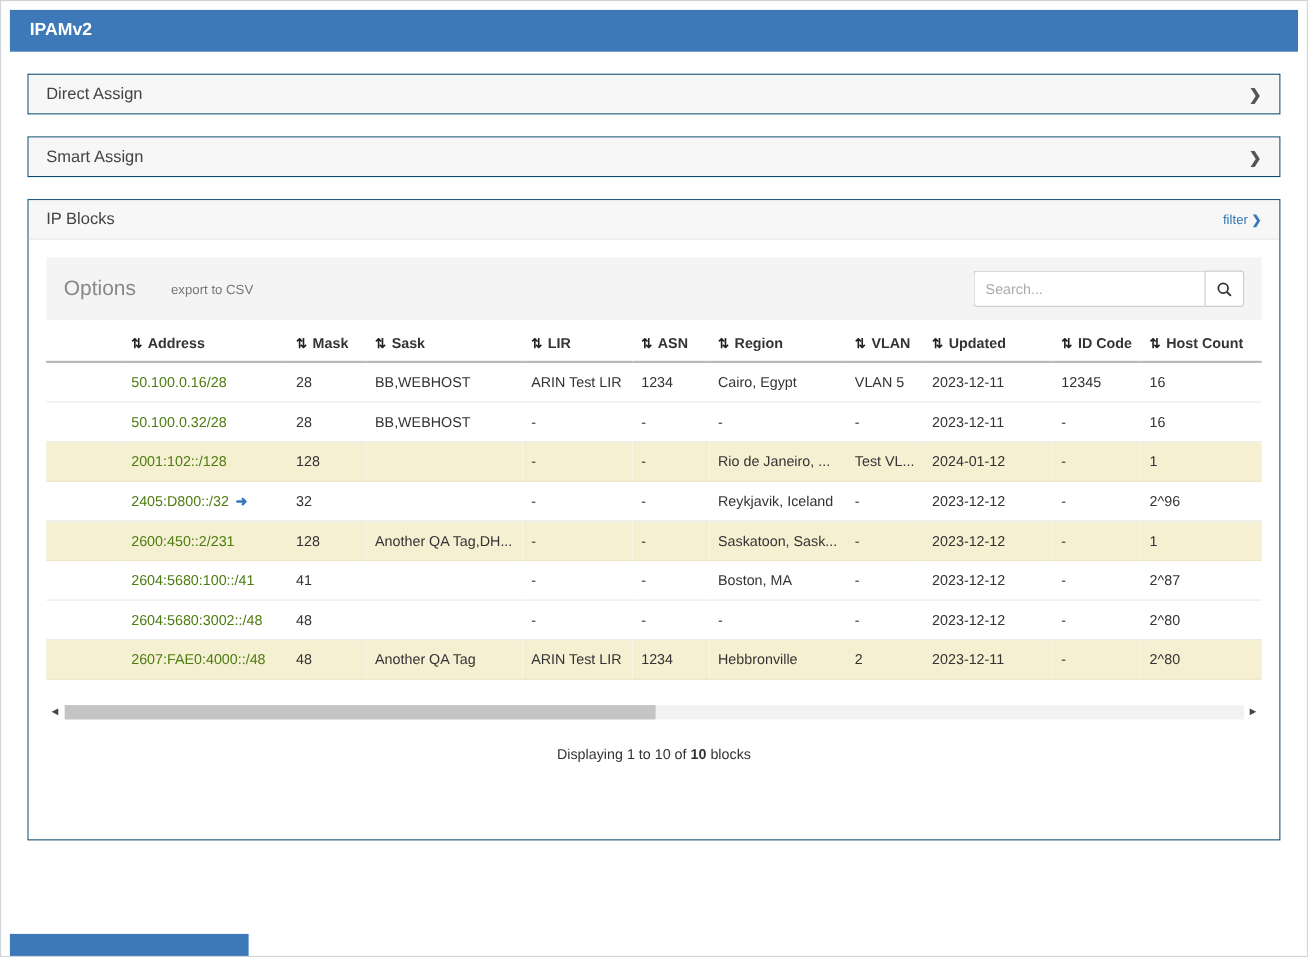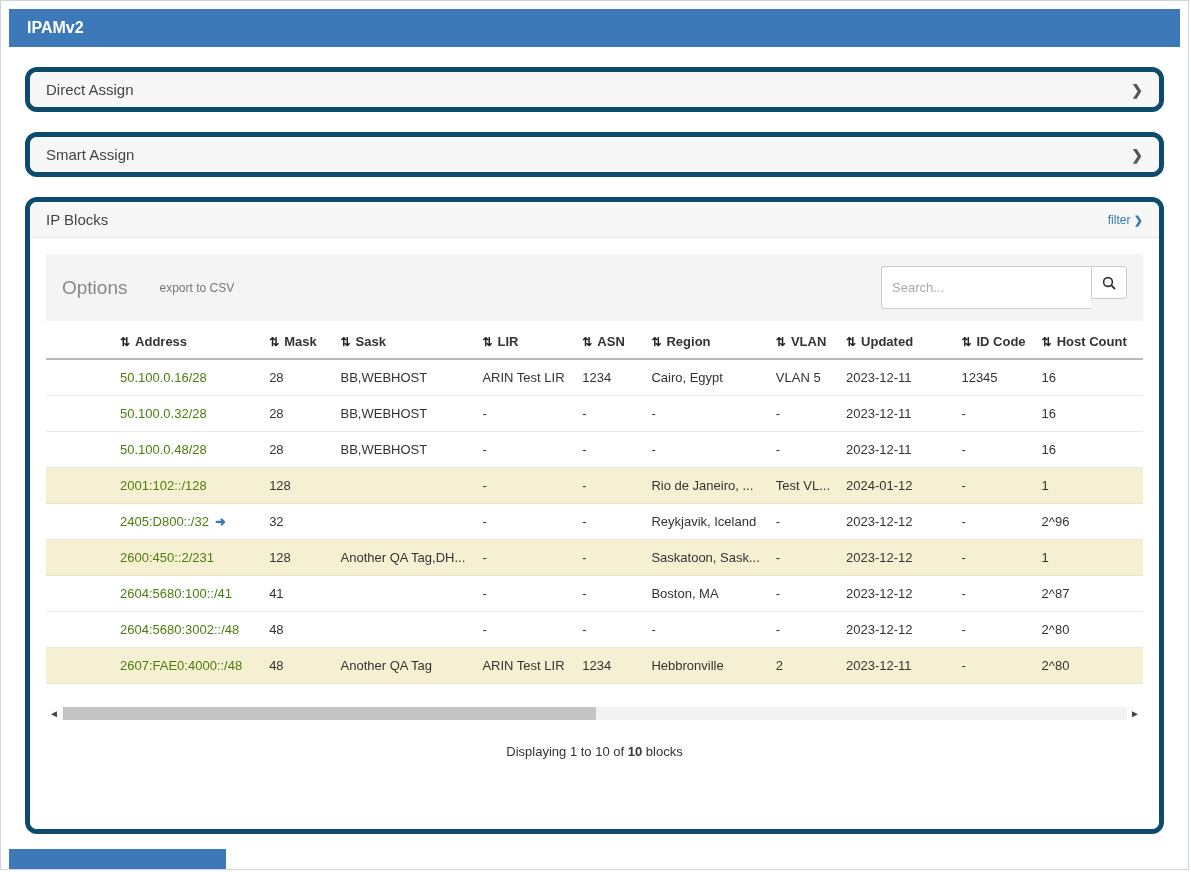--- a/index.html
+++ b/index.html
@@ -23,22 +23,22 @@
     margin: 8px 8px 0 8px;
     height: 38px;
     background: #3d79b8;
     display: flex; align-items: center;
     padding: 0 18px;
     color: #fff; font-size: 16px; font-weight: bold;
   }
   
   .panel {
     margin: 20px 24px 16px 24px;
-    border: 5px solid #0c4a6e;
-    border-radius: 12px;
+    border: 1px solid #0c4a6e;
+    border-radius: 0;
     overflow: hidden;
     background: #f7f7f7;
   }
   .panel-header {
     display: flex; justify-content: space-between; align-items: center;
     padding: 9px 16px;
     font-size: 15px; color: #444;
     background: #f7f7f7;
     cursor: pointer;
   }
@@ -53,21 +53,21 @@
   
   .options-bar {
     background: #f4f4f4;
     display: flex; align-items: center;
     padding: 12px 16px;
   }
   .options-title { font-size: 19px; color: #888; cursor: pointer; }
   .export-link { font-size: 12px; color: #777; margin-left: 32px; cursor: pointer; }
   .search-wrap { margin-left: auto; display: flex; }
   .search-input {
-    width: 210px; height: 43px;
+    width: 210px; height: 33px;
     border: 1px solid #ccc; border-right: none;
     border-radius: 3px 0 0 3px;
     padding: 0 10px; font-size: 13px;
     font-family: "Liberation Sans", sans-serif;
     color: #555; background: #fff; outline: none;
   }
   .search-input::placeholder { color:#aaa; }
   .search-btn {
     width: 36px; height: 33px;
     border: 1px solid #ccc; background: #fff;
@@ -193,33 +193,20 @@
               <td>28</td>
               <td>BB,WEBHOST</td>
               <td>-</td>
               <td>-</td>
               <td>-</td>
               <td>-</td>
               <td>2023-12-11</td>
               <td>-</td>
               <td>16</td>
             </tr>
-            <tr>
-              <td></td>
-              <td><a class="addr">50.100.0.48/28</a></td>
-              <td>28</td>
-              <td>BB,WEBHOST</td>
-              <td>-</td>
-              <td>-</td>
-              <td>-</td>
-              <td>-</td>
-              <td>2023-12-11</td>
-              <td>-</td>
-              <td>16</td>
-            </tr>
             <tr class="hl">
               <td></td>
               <td><a class="addr">2001:102::/128</a></td>
               <td>128</td>
               <td></td>
               <td>-</td>
               <td>-</td>
               <td>Rio de Janeiro, ...</td>
               <td>Test VL...</td>
               <td>2024-01-12</td>

